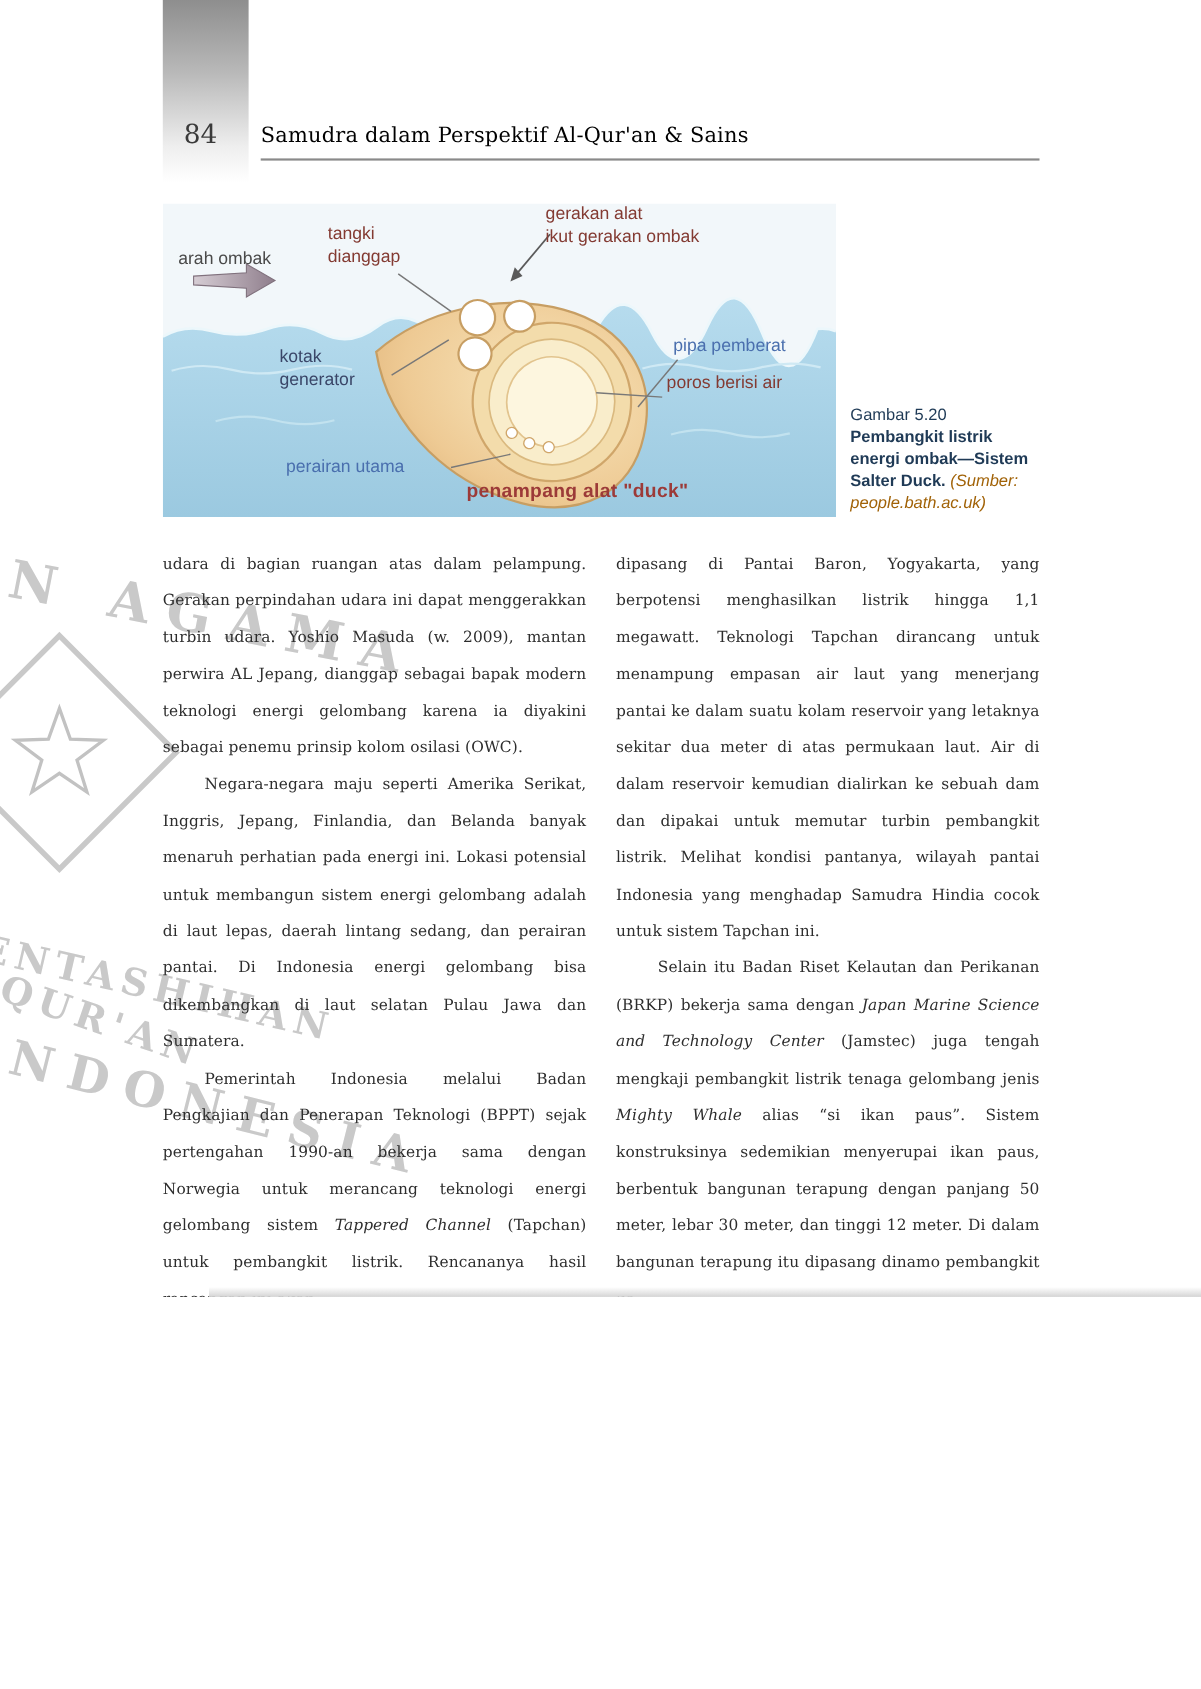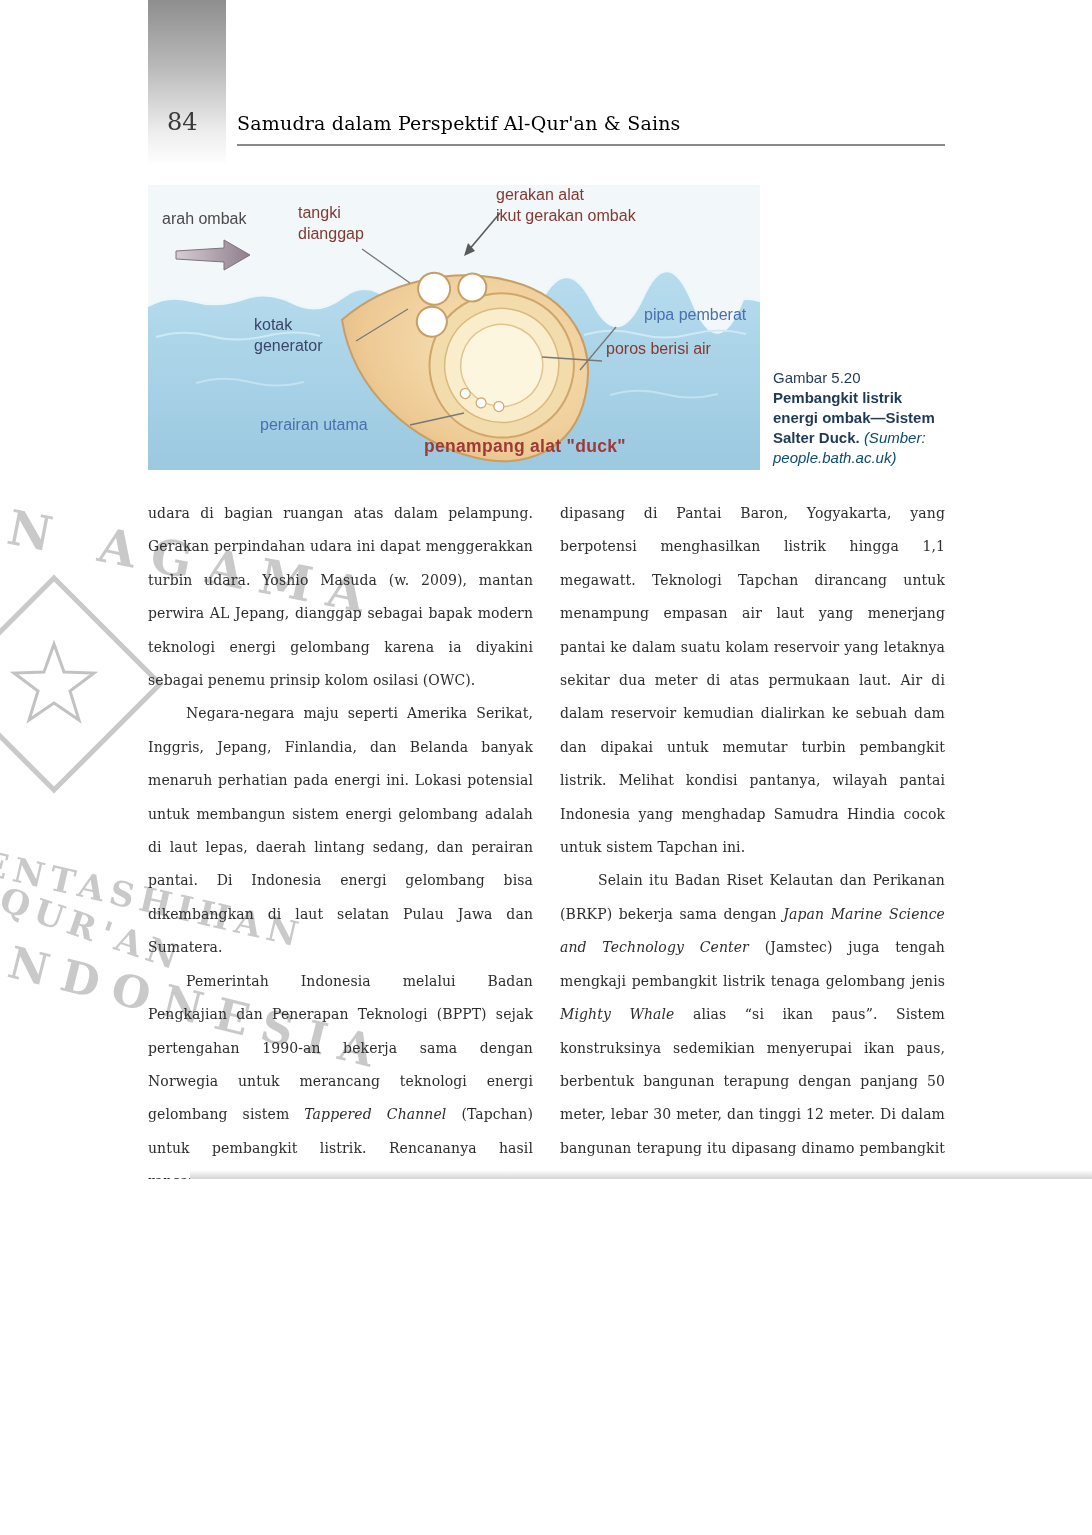--- a/index.html
+++ b/index.html
@@ -22,21 +22,21 @@
   .lbl-gray{color:#4a4a4a;}
   .lbl-maroon{color:#833a32;}
   .lbl-navy{color:#3a4668;}
   .lbl-blue{color:#4a6fae;}
   .lbl-big{font-size:17.5px;font-weight:600;color:#9c3a38;letter-spacing:.3px;}
 
   .caption{width:172px;margin-left:13px;align-self:flex-end;padding-bottom:2px;
            font-family:"Liberation Sans",sans-serif;font-size:15px;line-height:20px;}
   .caption-number{font-weight:normal;color:#1f3a56;}
   .caption-body{color:#1f3a56;font-weight:bold;}
-  .caption .seg-i{font-style:italic;font-weight:normal;color:#0c4a6e;}
+  .caption .seg-i{font-style:italic;font-weight:normal;color:#a16207;}
 
   
   .watermark{position:absolute;inset:0;overflow:hidden;pointer-events:none;}
   .wm-text{position:absolute;font-family:"DejaVu Serif",serif;font-weight:bold;color:#c9c9c9;
            white-space:nowrap;transform-origin:left top;}
   .wm-t1{left:-520px;top:395px;font-size:48px;letter-spacing:16px;transform:rotate(11deg);}
   .wm-t2{left:-248px;top:788px;font-size:34px;letter-spacing:6px;transform:rotate(13deg);}
   .wm-t3{left:-70px;top:852px;font-size:34px;letter-spacing:6px;transform:rotate(19deg);}
   .wm-t4{left:-18px;top:928px;font-size:44px;letter-spacing:14px;transform:rotate(14deg);}
   .wm-svg{position:absolute;left:-62px;top:568px;}
@@ -122,28 +122,28 @@
         </g>
 
         <g>
           <line x1="352" y1="28" x2="320" y2="66" stroke="#5a5a5a" stroke-width="1.6"></line>
           <polygon points="316,71 327,66 320,58" fill="#5a5a5a"></polygon>
         </g>
 
         <polygon points="28,66 76,63 76,55 102,70 76,85 76,77 28,74" fill="url(#arrowG)" stroke="#80717d" stroke-width="1"></polygon>
       </svg>
 
-      <div class="fig-label lbl-gray" style="left:14px;top:24px;">arah ombak</div>
+      <div class="fig-label lbl-gray" style="left:14px;top:41px;">arah ombak</div>
       <div class="fig-label lbl-maroon" style="left:150px;top:18px;">tangki
 dianggap</div>
       <div class="fig-label lbl-maroon" style="left:348px;top:0;">gerakan alat
 ikut gerakan ombak</div>
       <div class="fig-label lbl-navy" style="left:106px;top:130px;">kotak
 generator</div>
-      <div class="fig-label lbl-blue" style="left:464px;top:120px;margin-left:32px;">pipa pemberat</div>
+      <div class="fig-label lbl-blue" style="left:464px;top:120px;">pipa pemberat</div>
       <div class="fig-label lbl-maroon" style="left:458px;top:154px;">poros berisi air</div>
       <div class="fig-label lbl-blue" style="left:112px;top:230px;">perairan utama</div>
       <div class="fig-label lbl-big" style="left:276px;top:250px;">penampang alat "duck"</div>
     </div>
 
     <div class="caption">
       <div class="caption-number">Gambar 5.20</div>
       <div class="caption-body"><span class="seg-b">Pembangkit listrik energi ombak—Sistem Salter Duck. </span><span class="seg-i">(Sumber: people.bath.ac.uk)</span></div>
     </div>
   </div>

